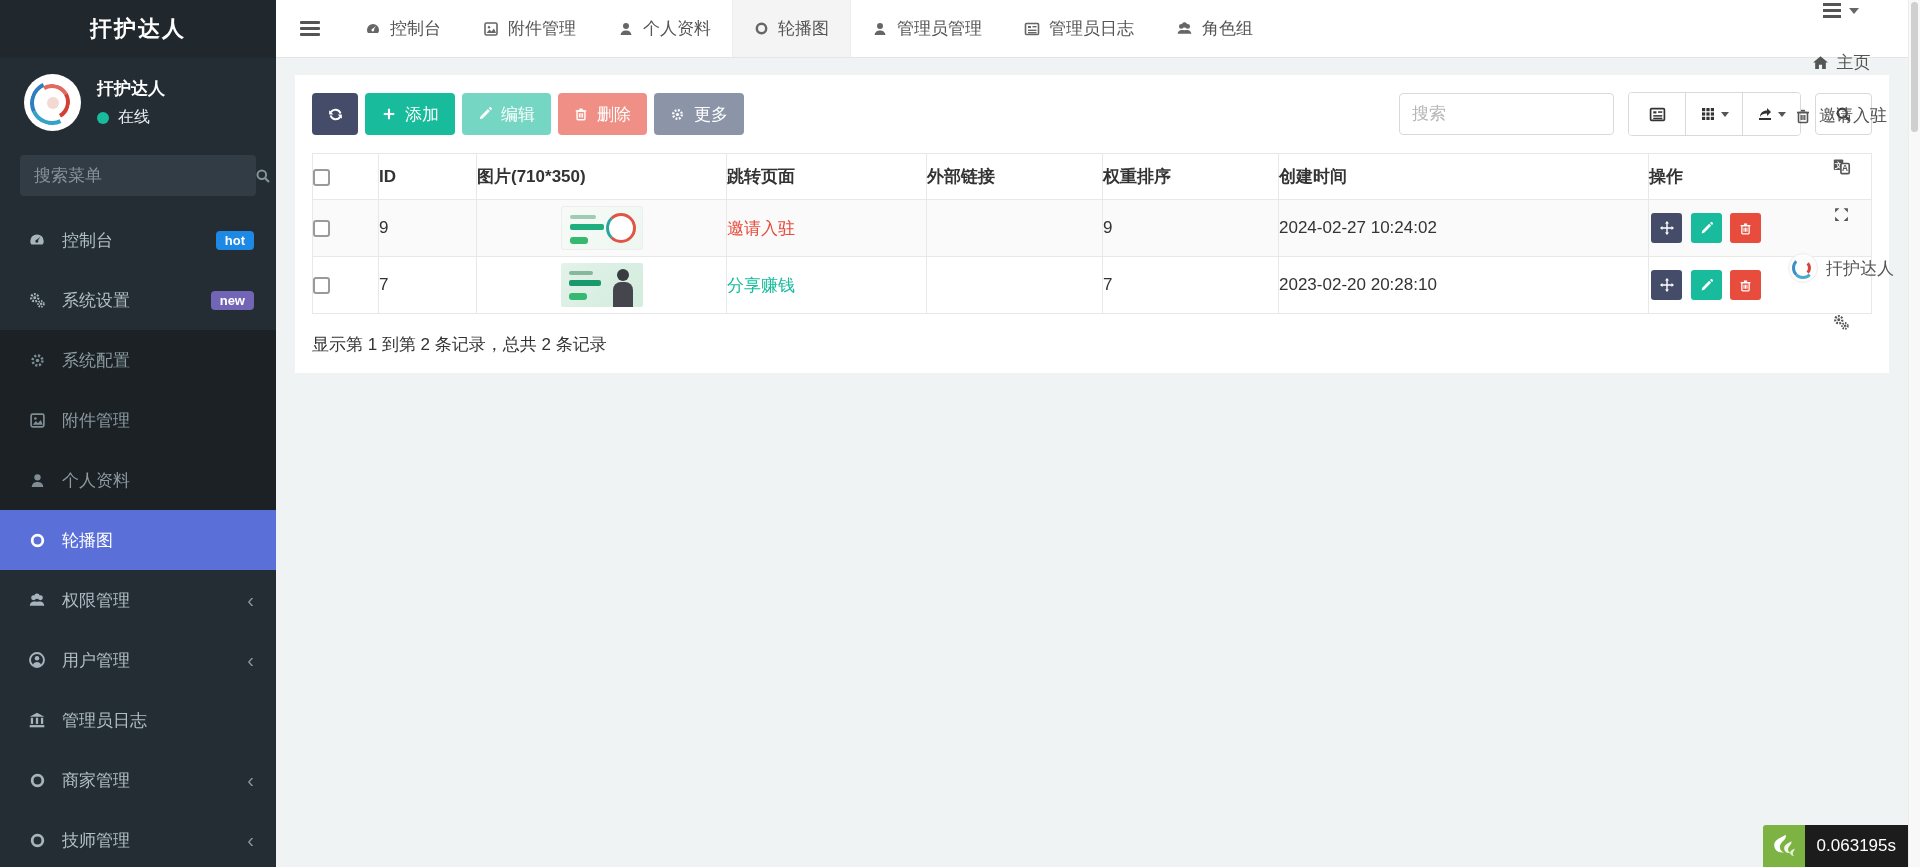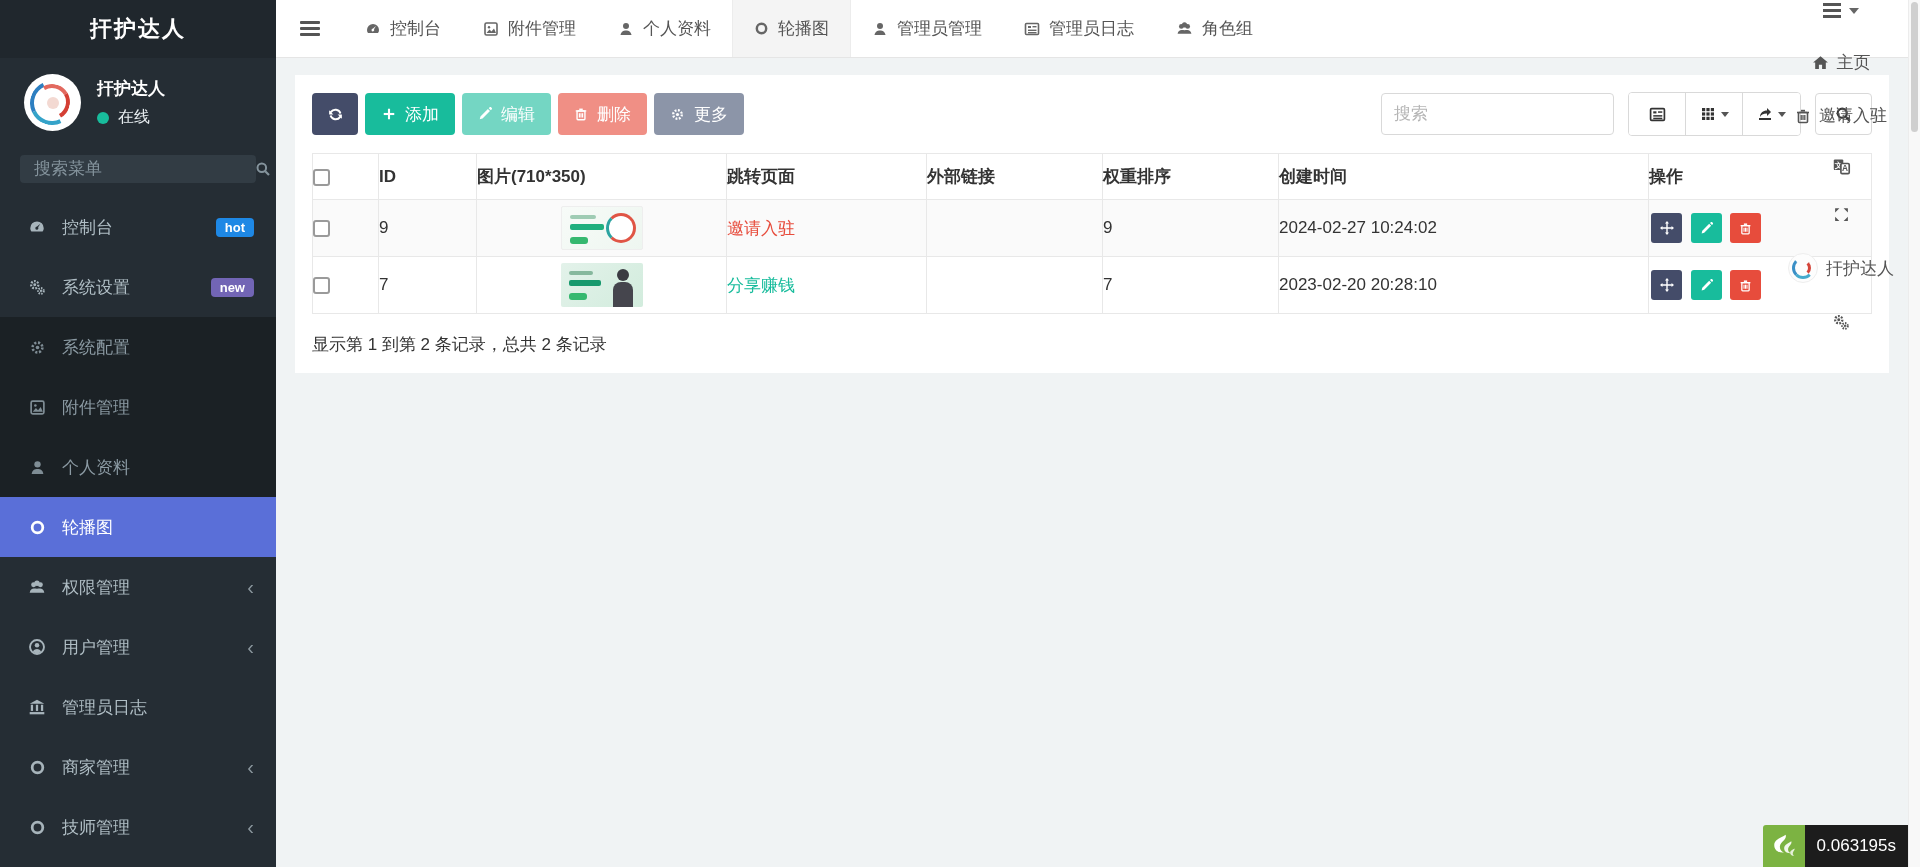--- a/index.html
+++ b/index.html
@@ -11,21 +11,21 @@
   .brand { height:58px; background:#20272d; color:#fff; font-size:22px; font-weight:bold; display:flex; align-items:center; justify-content:center; letter-spacing:2px; }
   .user-panel { display:flex; align-items:center; padding:16px 24px 10px 24px; }
   .avatar { width:57px; height:57px; border-radius:50%; background:#fff; position:relative; overflow:hidden; flex-shrink:0; }
   .avatar .arc-b { position:absolute; left:6px; top:7px; width:44px; height:44px; border:4px solid transparent; border-left-color:#2d7fc1; border-bottom-color:#35a3c9; border-radius:50%; transform:rotate(20deg); }
   .avatar .arc-r { position:absolute; left:10px; top:10px; width:36px; height:36px; border:4px solid transparent; border-right-color:#d43f34; border-top-color:#e2695f; border-radius:50%; transform:rotate(15deg); }
   .avatar .core { position:absolute; left:23px; top:23px; width:12px; height:12px; border-radius:50%; background:#f3d9d2; }
   .user-meta { margin-left:16px; }
   .user-name { color:#fff; font-weight:bold; font-size:17px; }
   .user-status { margin-top:7px; display:flex; align-items:center; font-size:16px; color:#e8eef1; }
   .dot { width:12px; height:12px; border-radius:50%; background:#18bc9c; margin-right:9px; }
-  .side-search { margin:14px 20px 6px 20px; background:#323c44; border-radius:4px; height:28px; display:flex; align-items:center; padding:12px 14px; }
+  .side-search { margin:14px 20px 6px 20px; background:#323c44; border-radius:4px; height:41px; display:flex; align-items:center; padding:12px 14px; }
   .side-search input { background:transparent; border:none; outline:none; color:#cfd8dc; font-size:17px; flex:1; font-family:inherit; }
   .side-search input::placeholder { color:#84939c; }
   .side-search .mag { color:#84939c; }
   .menu { margin-top:14px; }
   .menu-item { height:60px; display:flex; align-items:center; padding:0 22px; font-size:17px; color:#b0bec5; cursor:pointer; }
   .menu-item .mi-icon { width:30px; margin-right:10px; display:flex; justify-content:center; color:#a7b4bb; }
   .menu-item.sub { background:#1b2125; color:#8b9aa3; }
   .menu-item.sub .mi-icon { color:#7f8d95; }
   .menu-item.active { background:#5a6fd8; color:#fff; }
   .menu-item.active .mi-icon { color:#fff; }
@@ -53,21 +53,21 @@
   .content { position:absolute; left:276px; top:58px; right:12px; bottom:0; padding:17px 19px; }
   .panel { background:#fff; padding:17px; }
   .toolbar-row { display:flex; align-items:center; }
   .btn { height:42px; border:none; border-radius:4px; color:#fff; font-size:17px; display:inline-flex; align-items:center; gap:9px; padding:0 16px; margin-right:7px; cursor:pointer; font-family:inherit; }
   .btn-refresh { background:#444c69; width:46px; justify-content:center; padding:0; }
   .btn-add { background:#18bc9c;padding-left:17px; }
   .btn-edit { background:#18bc9c; opacity:.6; }
   .btn-del { background:#e74c3c; opacity:.62; }
   .btn-more { background:#8c95a8;text-align:right; }
   .toolbar-right { margin-left:auto; display:flex; align-items:center; }
-  .tb-search { width:233px; height:42px; border:1px solid #d9d9d9; border-radius:4px; padding:0 12px; font-size:17px; color:#333; outline:none; font-family:inherit; }
+  .tb-search { width:215px; height:42px; border:1px solid #d9d9d9; border-radius:4px; padding:0 12px; font-size:17px; color:#333; outline:none; font-family:inherit; }
   .tb-search::placeholder { color:#b5b5b5; }
   .btn-group { display:flex; margin-left:14px; border:1px solid #d9d9d9; border-radius:4px; overflow:hidden; }
   .gbtn { width:57px; height:42px; background:#fff; border:none; border-right:1px solid #d9d9d9; display:flex; align-items:center; justify-content:center; gap:5px; cursor:pointer; color:#333; }
   .gbtn:last-child { border-right:none; }
   .sbtn { width:57px; height:42px; background:#fff; border:1px solid #d9d9d9; border-radius:4px; margin-left:14px; display:flex; align-items:center; justify-content:center; cursor:pointer; color:#333; }
   .gcaret { width:0; height:0; border-left:4px solid transparent; border-right:4px solid transparent; border-top:5px solid #555; }
 
   
   table { width:100%; border-collapse:collapse; margin-top:17px; table-layout:fixed; }
   th, td { border:1px solid #e8e8e8; text-align:left; vertical-align:middle; font-size:17px; color:#333; }

